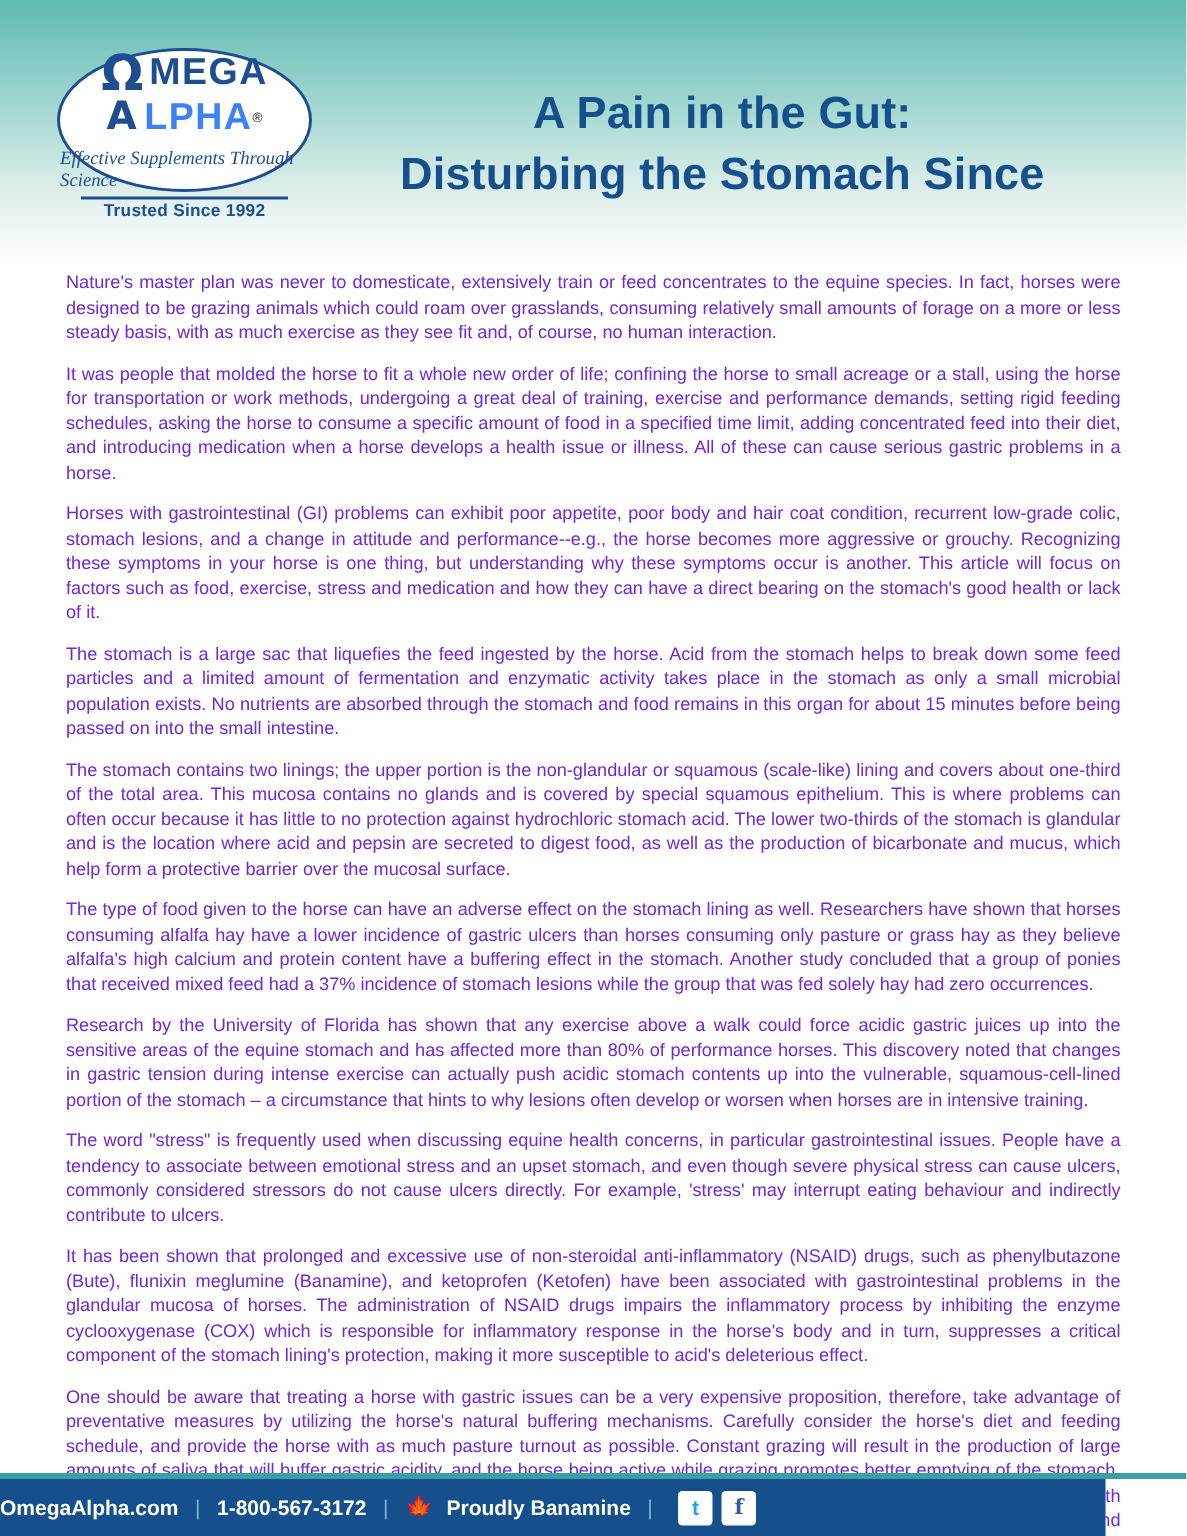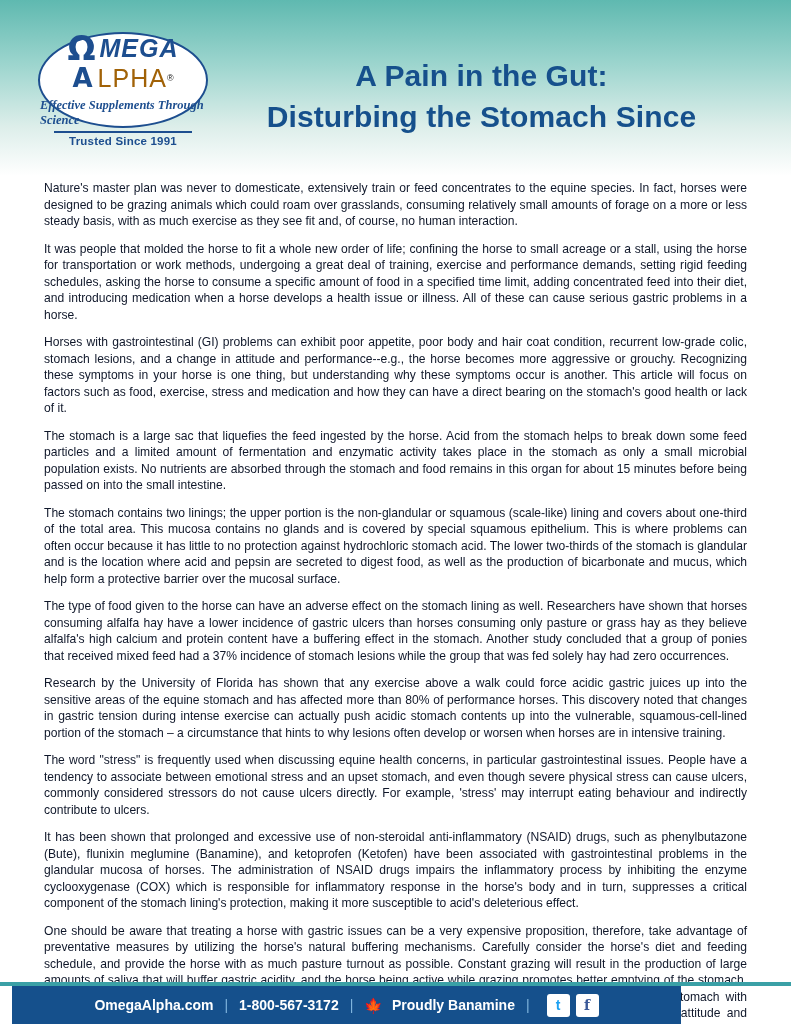--- a/index.html
+++ b/index.html
@@ -61,49 +61,48 @@
     color: #1d4e8f;
     margin-right: 4px;
     line-height: 1;
   }
   .logo-omega-word {
     font-size: 25px;
     font-weight: bold;
     letter-spacing: 1px;
     color: #1d4e8f;
     line-height: 1;
-    font-style: italic;
   }
   .logo-alpha-glyph {
     font-family: "DejaVu Sans", sans-serif;
     font-size: 26px;
     font-weight: bold;
     color: #1d4e8f;
     margin-right: 5px;
     line-height: 1;
   }
   .logo-alpha-word {
     font-size: 25px;
-    font-weight: normal;
+    font-weight: bold;
     letter-spacing: 1px;
-    color: #a16207;
+    color: #3b82f6;
     line-height: 1;
   }
   .logo-reg {
     font-size: 9px;
     vertical-align: super;
     font-weight: normal;
   }
   .logo-tag {
     font-family: "Liberation Serif", serif;
     font-style: italic;
     font-size: 12.5px;
     color: #1d4e8f;
     margin-top: 7px;
-    font-weight: bold;
+    font-weight: normal;
   }
   .logo-since {
     margin-top: 3px;
     text-align: center;
     font-size: 11.5px;
     font-weight: bold;
     color: #1d4e8f;
     border-top: 2px solid #1d4e8f;
     width: 138px;
     margin-left: 16px;
@@ -125,39 +124,37 @@
 
   
   .content {
     padding: 4px 44px 0 44px;
   }
   .content p {
     margin: 0 0 11px 0;
     font-size: 12.1px;
     line-height: 1.365;
     text-align: justify;
-    color: #0f172a;
+    color: #6d28d9;
   }
 
   
   .footer {
     position: absolute;
     left: 0;
     bottom: 0;
-    width: 669px;
+    width: 737px;
     height: 38px;
     background: #15508c;
     display: flex;
     align-items: center;
-    justify-content: center;
     gap: 9px;
     color: #ffffff;
     font-size: 14px;
     font-weight: bold;
-    margin-left: 12px;
   }
   .footer-strip-top {
     position: absolute;
     left: 0;
     bottom: 38px;
     width: 791px;
     height: 4px;
     background: #3aa0a6;
   }
   .footer-sep {
@@ -202,21 +199,21 @@
           <span class="logo-omega">Ω</span>
           <span class="logo-omega-word">MEGA</span>
         </div>
         <div class="logo-row">
           <span class="logo-alpha-glyph">A</span>
           <span class="logo-alpha-word">LPHA</span>
             <span class="logo-reg">®</span>
         </div>
         <div class="logo-tag">Effective Supplements Through Science</div>
       </div>
-      <div class="logo-since">Trusted Since 1991</div>
+      <div class="logo-since">Trusted Since 1992</div>
     </div>
 
     <div class="title-block">
       <div class="title-line">A Pain in the Gut:</div>
       <div class="title-line">Disturbing the Stomach Since</div>
     </div>
 
   </div>
 </div>
 

